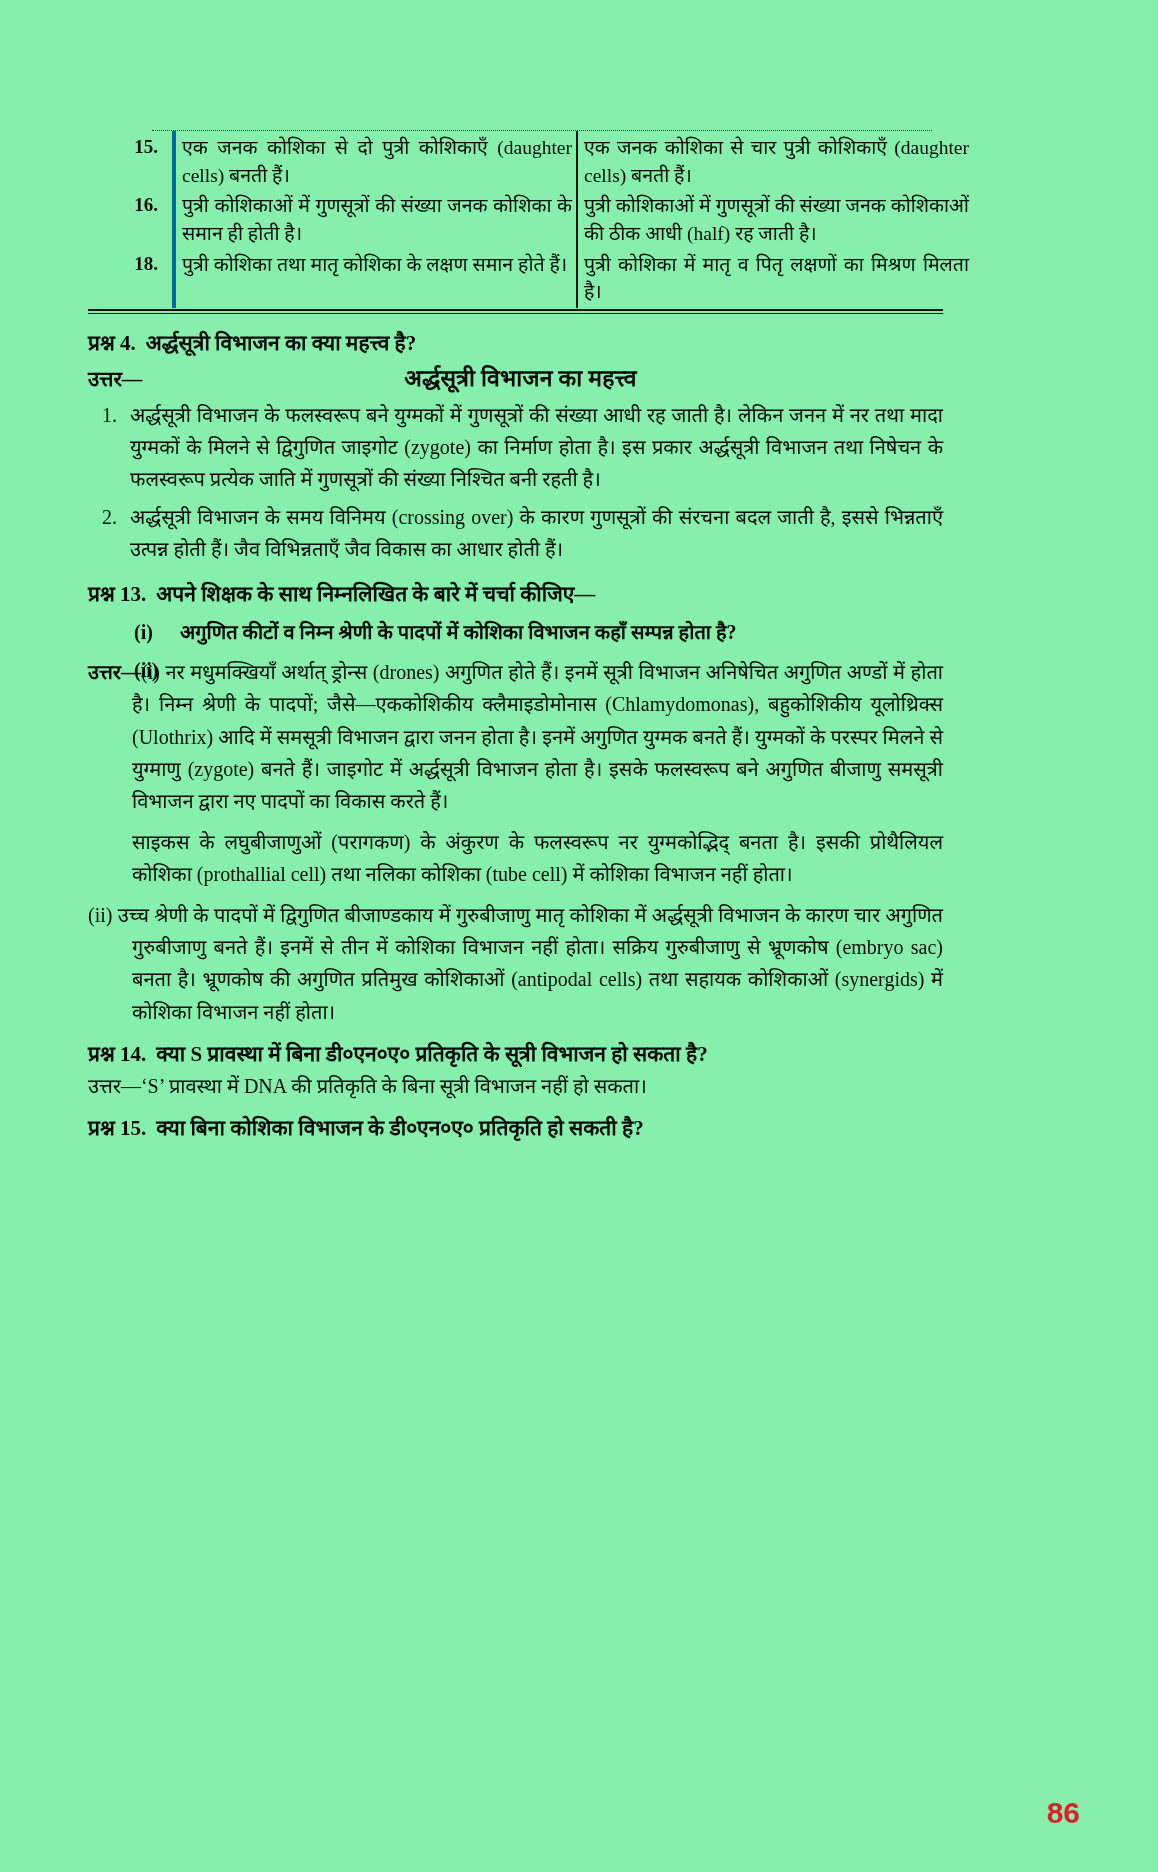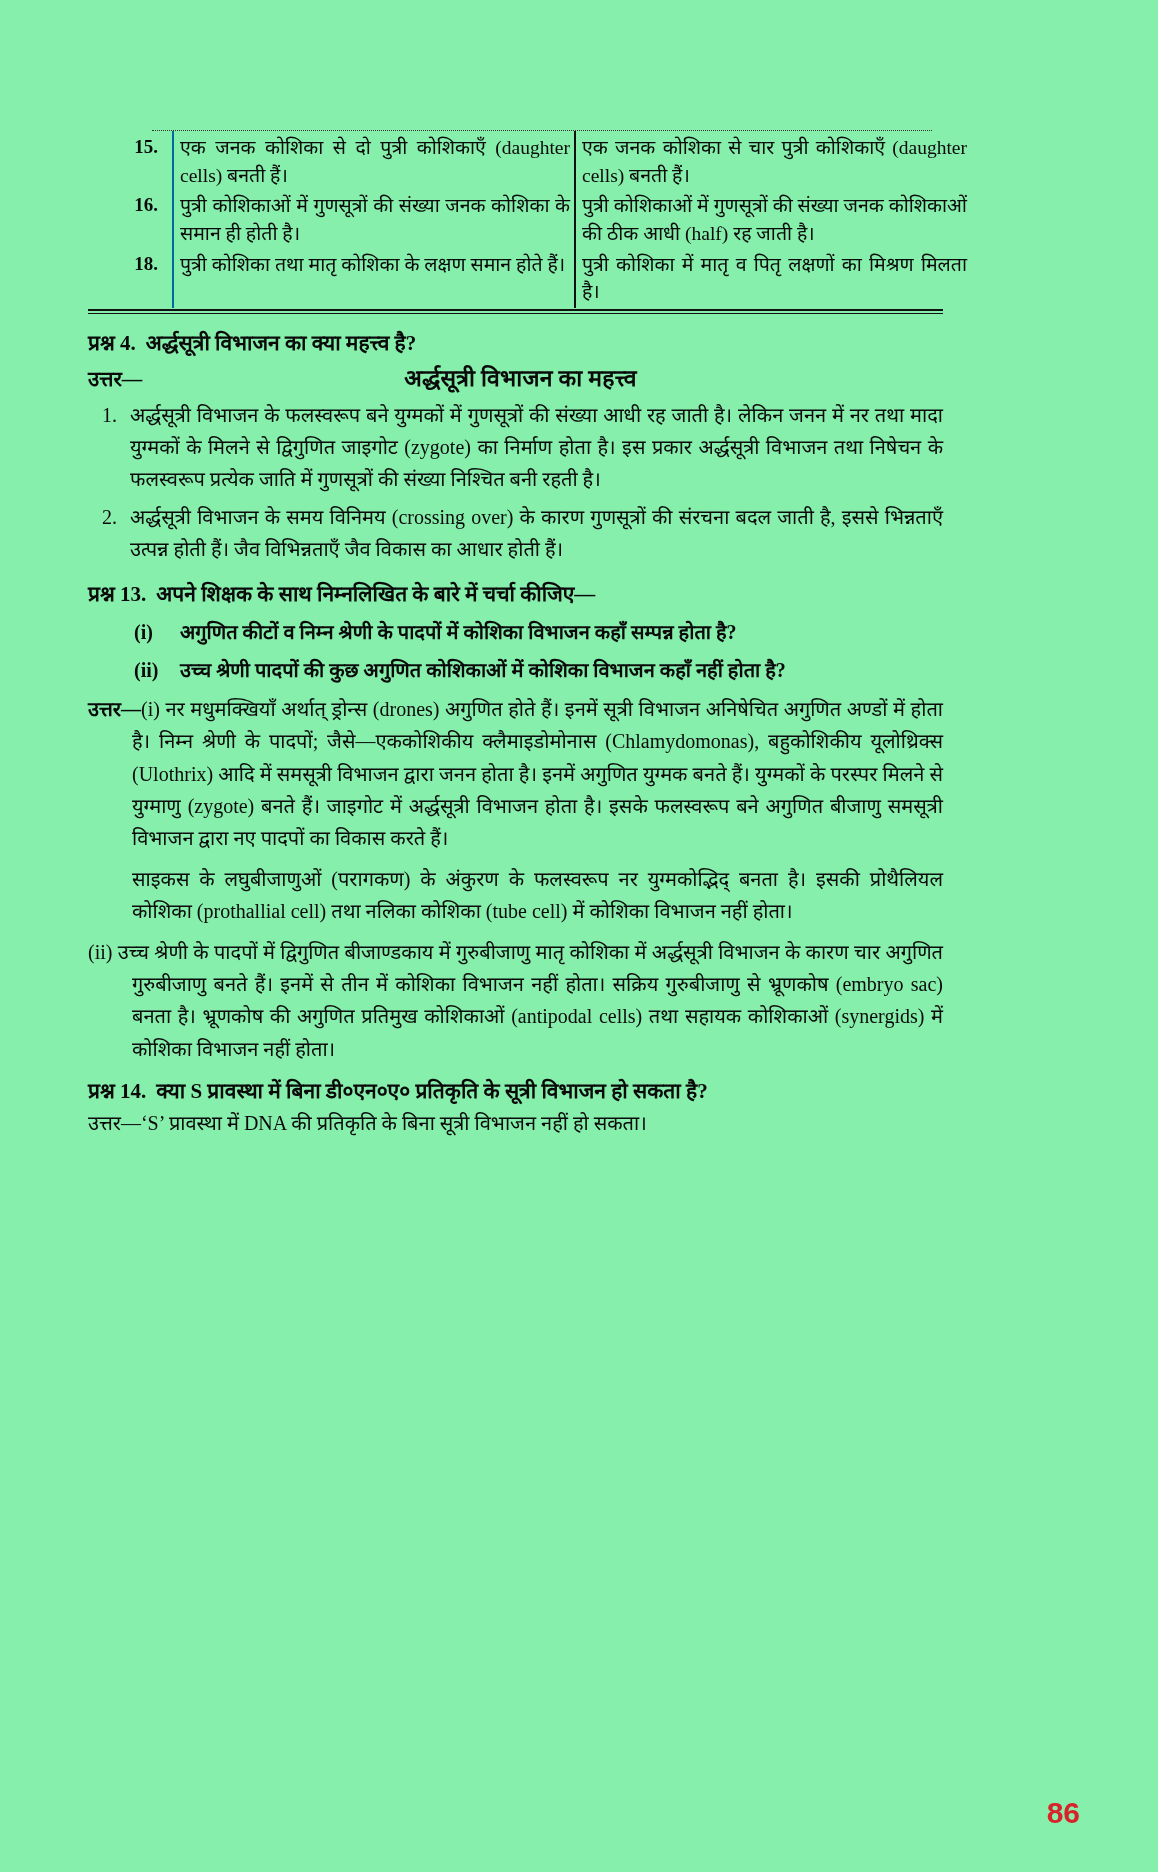--- a/index.html
+++ b/index.html
@@ -47,21 +47,21 @@
     font-weight: bold;
     font-size: 19px;
     font-family: "Liberation Serif", serif;
   }
   td.col-a, td.col-b {
     text-align: justify;
     text-justify: inter-word;
   }
   td.col-a {
     width: 390px;
-    border-left: 2px solid #0369a1;
+    border-left: 4px solid #0369a1;
     border-right: 2px solid #111;
   }
   td.col-b {
     width: 385px;
   }
   .tbl-top-rule {
     border-top: 1.5px dotted #333;
     height: 0;
     margin-left: 64px;
     width: 780px;
@@ -240,33 +240,35 @@
     <div class="q-line">
       <span class="q-label">प्रश्न 13.</span><span class="q-text">अपने शिक्षक के साथ निम्नलिखित के बारे में चर्चा कीजिए—</span>
     </div>
 
     <div class="sub-q">
       <span class="rn">(i)</span>
       <span>अगुणित कीटों व निम्न श्रेणी के पादपों में कोशिका विभाजन कहाँ सम्पन्न होता है?</span>
     </div>
     <div class="sub-q">
       <span class="rn">(ii)</span>
-      <span>उच्च श्रेणी पादपों की कुछ अगुणित कोशिकाओं में कोशिका विभाजन कहाँ नहीं होता है?</span>
     </div>
 
     <div class="ans-para hang">
       <span class="lead">उत्तर—</span><span>(i) नर मधुमक्खियाँ अर्थात् ड्रोन्स (drones) अगुणित होते हैं। इनमें सूत्री विभाजन अनिषेचित अगुणित अण्डों में होता है। निम्न श्रेणी के पादपों; जैसे—एककोशिकीय क्लैमाइडोमोनास (Chlamydomonas), बहुकोशिकीय यूलोथ्रिक्स (Ulothrix) आदि में समसूत्री विभाजन द्वारा जनन होता है। इनमें अगुणित युग्मक बनते हैं। युग्मकों के परस्पर मिलने से युग्माणु (zygote) बनते हैं। जाइगोट में अर्द्धसूत्री विभाजन होता है। इसके फलस्वरूप बने अगुणित बीजाणु समसूत्री विभाजन द्वारा नए पादपों का विकास करते हैं।</span>
     </div>
 
     <div class="ans-para indent-block">साइकस के लघुबीजाणुओं (परागकण) के अंकुरण के फलस्वरूप नर युग्मकोद्भिद् बनता है। इसकी प्रोथैलियल कोशिका (prothallial cell) तथा नलिका कोशिका (tube cell) में कोशिका विभाजन नहीं होता।</div>
 
     <div class="ans-para hang2">(ii) उच्च श्रेणी के पादपों में द्विगुणित बीजाण्डकाय में गुरुबीजाणु मातृ कोशिका में अर्द्धसूत्री विभाजन के कारण चार अगुणित गुरुबीजाणु बनते हैं। इनमें से तीन में कोशिका विभाजन नहीं होता। सक्रिय गुरुबीजाणु से भ्रूणकोष (embryo sac) बनता है। भ्रूणकोष की अगुणित प्रतिमुख कोशिकाओं (antipodal cells) तथा सहायक कोशिकाओं (synergids) में कोशिका विभाजन नहीं होता।</div>
 
     <div class="q-line qa-tight">
       <span class="q-label">प्रश्न 14.</span><span class="q-text">क्या S प्रावस्था में बिना डी०एन०ए० प्रतिकृति के सूत्री विभाजन हो सकता है?</span>
     </div>
     <div class="qa-ans">उत्तर—‘S’ प्रावस्था में DNA की प्रतिकृति के बिना सूत्री विभाजन नहीं हो सकता।</div>
 
+    <div class="q-line qa-tight">
+      <span class="q-label">प्रश्न 15.</span><span class="q-text">क्या बिना कोशिका विभाजन के डी०एन०ए० प्रतिकृति हो सकती है?</span>
+    </div>
 
   </div>
 
   <div class="page-number" style="color: rgb(216, 35, 42);">86</div>
 </div>
 
 </body></html>

